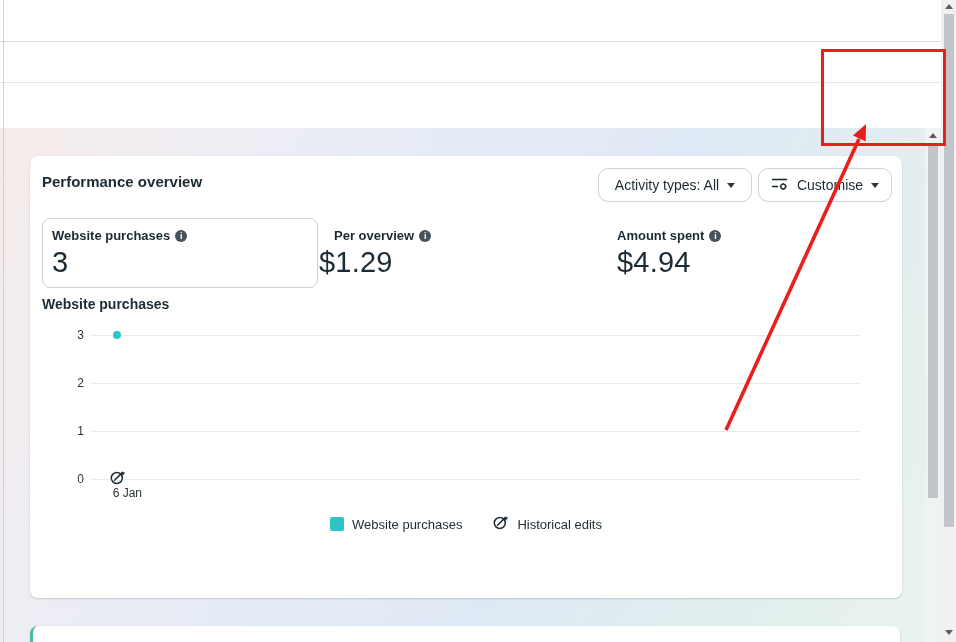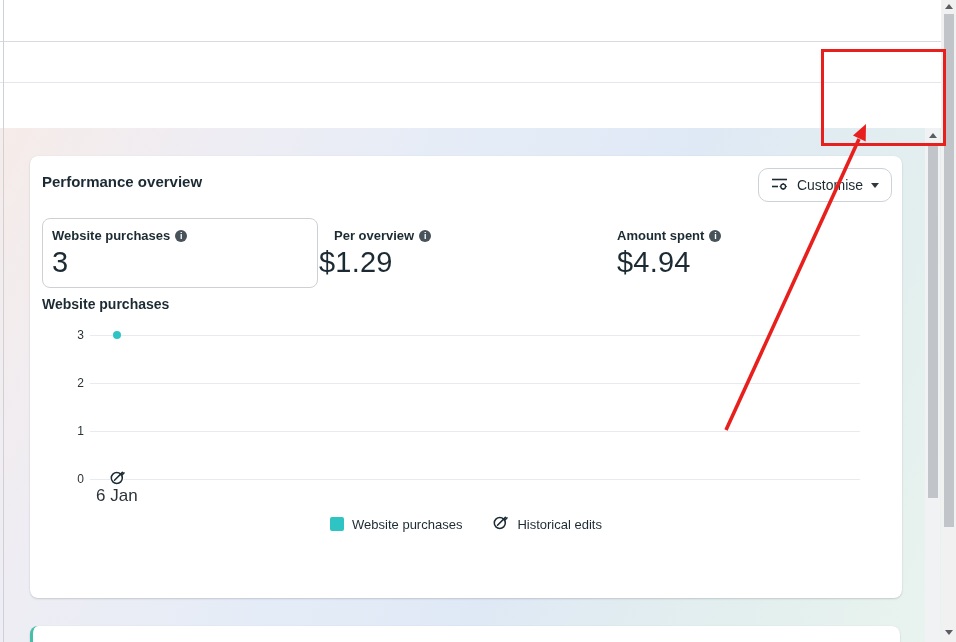--- a/index.html
+++ b/index.html
@@ -56,21 +56,21 @@
   
   .metric-label{display:flex;align-items:center;gap:5px;font-size:13px;font-weight:bold;z-index:4;}
   .metric-value{font-size:29px;color:var(--text);z-index:4;letter-spacing:.2px;}
   .metric-box{left:42px;top:218px;width:276px;height:70px;border:1px solid var(--border);border-radius:8px;z-index:4;cursor:pointer;}
   .info{display:inline-flex;width:12px;height:12px;border-radius:50%;background:#47525a;color:#fff;font-size:9px;line-height:12px;justify-content:center;align-items:center;font-weight:bold;}
 
   
   .chart-title{left:42px;top:296px;font-size:14px;font-weight:bold;z-index:4;}
   .gridline{left:90px;width:770px;height:1px;background:#e8eaed;z-index:4;}
   .ytick{left:58px;width:26px;text-align:right;font-size:12px;color:#2c3338;z-index:4;}
-  .xtick{left:96px;width:46px;text-align:left;font-size:17px;color:#2c3338;z-index:5;}
+  .xtick{left:96px;width:46px;text-align:right;font-size:12px;color:#2c3338;z-index:5;}
   .datapoint{left:113px;top:331px;width:8px;height:8px;border-radius:50%;background:var(--teal);z-index:5;}
   .edit-marker{left:109px;top:469px;z-index:5;cursor:pointer;}
   .legend{left:30px;top:514px;width:872px;display:flex;justify-content:center;align-items:center;gap:30px;z-index:4;font-size:13px;}
   .legend-item{display:flex;align-items:center;gap:8px;}
   .swatch{width:14px;height:14px;border-radius:2px;background:var(--teal);}
 
   
   .sb-outer{left:941px;top:0;width:15px;height:642px;background:#f1f1f1;z-index:10;}
   .sb-inner{left:925px;top:128px;width:15px;height:514px;background:#f1f2f3;z-index:10;}
   .sb-thumb{position:absolute;left:2.5px;width:10px;background:#c1c4c8;cursor:pointer;}
@@ -176,20 +176,24 @@
   </div>
 
   <div class="abs today-btn">
     <span>Today</span>
     <span class="caret"></span>
   </div>
 
   <div class="abs card main-card"></div>
   <div class="abs card-title">Performance overview</div>
 
+  <div class="abs pill-btn activity-btn">
+    <span>Activity types: All</span>
+    <span class="caret"></span>
+  </div>
   <div class="abs pill-btn customise-btn">
     <span>
       <svg width="18" height="15" viewBox="0 0 18 15">
         <line x1="1" y1="3.5" x2="16" y2="3.5" stroke="#1c2b33" stroke-width="1.6"></line>
         <line x1="1" y1="10.5" x2="7" y2="10.5" stroke="#1c2b33" stroke-width="1.6"></line>
         <circle cx="12.2" cy="10.5" r="2.4" fill="none" stroke="#1c2b33" stroke-width="1.4"></circle>
         <g stroke="#1c2b33" stroke-width="1.2">
           <line x1="12.2" y1="6.9" x2="12.2" y2="8.1"></line>
             <line x1="12.2" y1="12.9" x2="12.2" y2="14.1"></line>
           <line x1="8.6" y1="10.5" x2="9.8" y2="10.5"></line>

